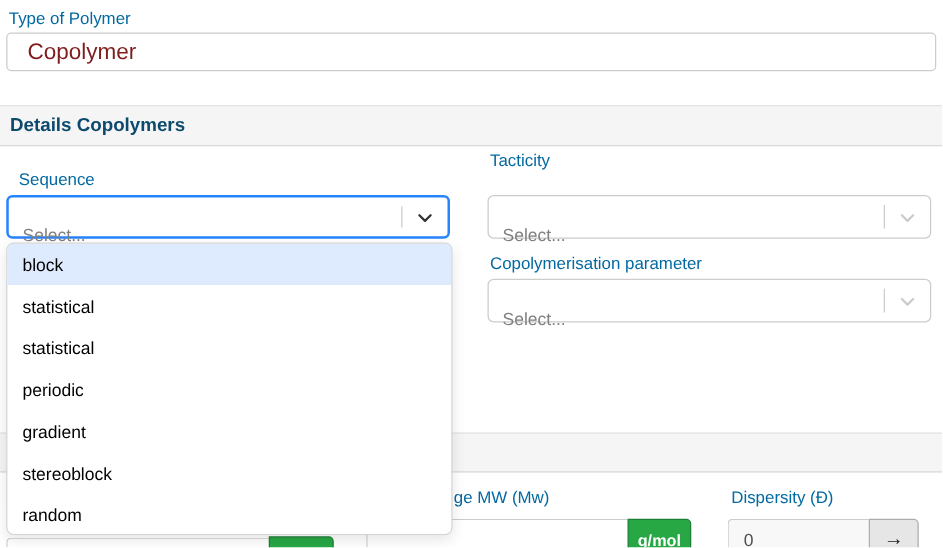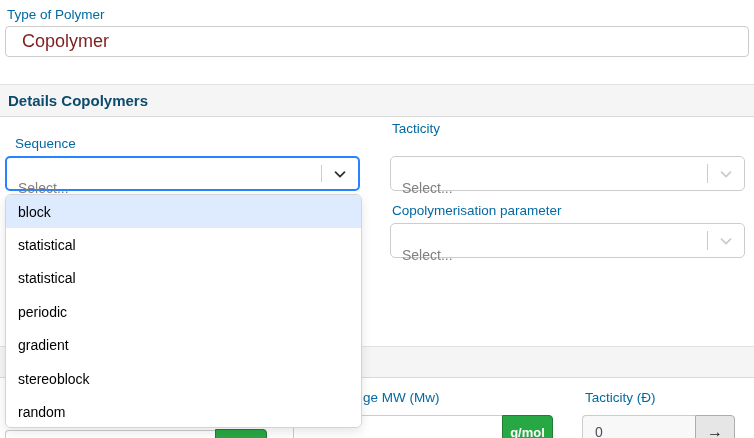--- a/index.html
+++ b/index.html
@@ -105,21 +105,21 @@
     <div class="dropdown-indicator chevron-gray">
       <svg width="18" height="18" viewBox="0 0 20 20">
           <path d="M5 8l5 5 5-5" fill="none" stroke="currentColor" stroke-width="2" stroke-linecap="round" stroke-linejoin="round"></path>
         </svg>
     </div>
   </div>
 
   <div class="abs section-band" style="top:346px; height:32px;"></div>
 
   <span class="abs field-label" style="left:363px; top:390px;">ge MW (Mw)</span>
-  <span class="abs field-label" style="left:585px; top:390px;">Tacticity (Đ)</span>
+  <span class="abs field-label" style="left:585px; top:390px;">Dispersity (Đ)</span>
 
   <input class="abs group-input" style="left: 5px; top: 430px; width: 210px; height: 34px;">
   <button class="abs unit-button" style="left:215px; top:429px; width:52px; height:35px;">g/mol</button>
 
   <input class="abs group-input" style="left: 293px; top: 415px; width: 209px; height: 34px;">
   <button class="abs unit-button" style="left:502px; top:415px; width:51px; height:34px;">g/mol</button>
 
   <input class="abs group-input" style="left: 582px; top: 415px; width: 113px; height: 34px; background: rgb(248, 248, 248);" value="0">
   <button class="abs arrow-button" style="left:695px; top:415px; width:40px; height:34px;">
     <span>→</span>

